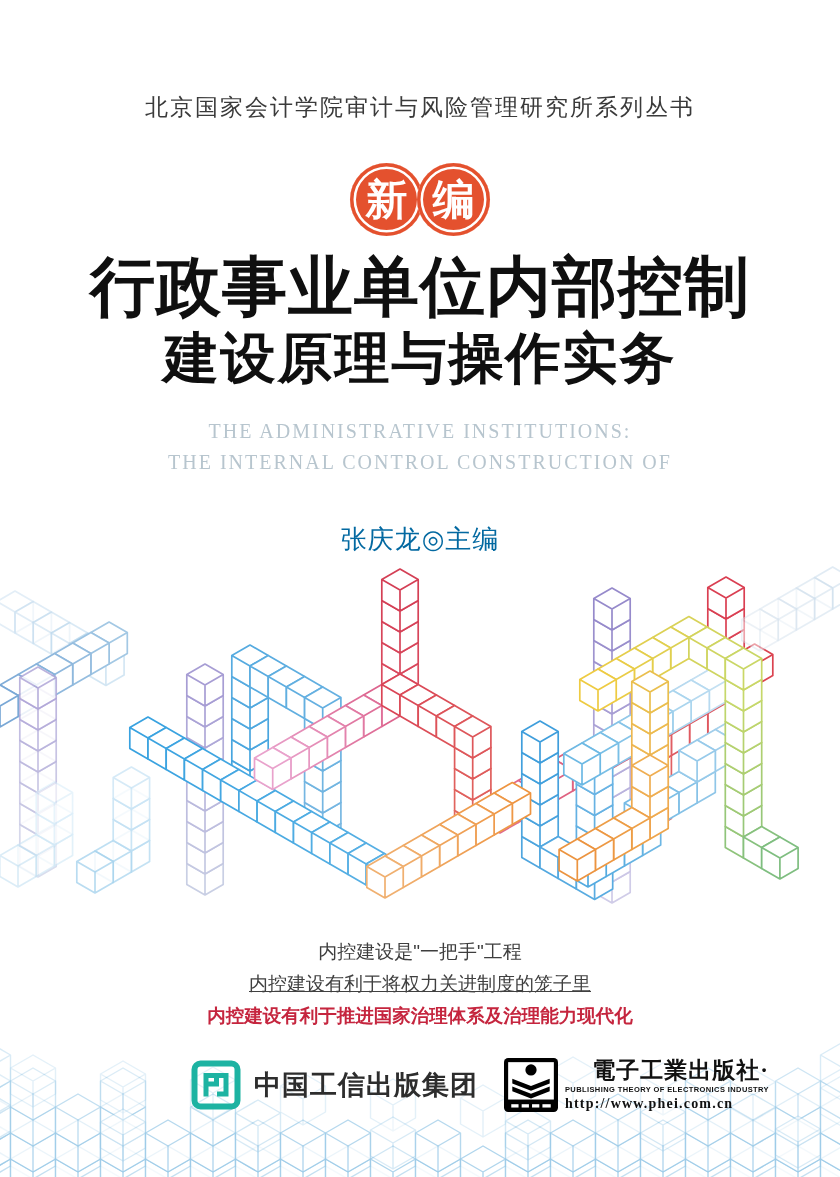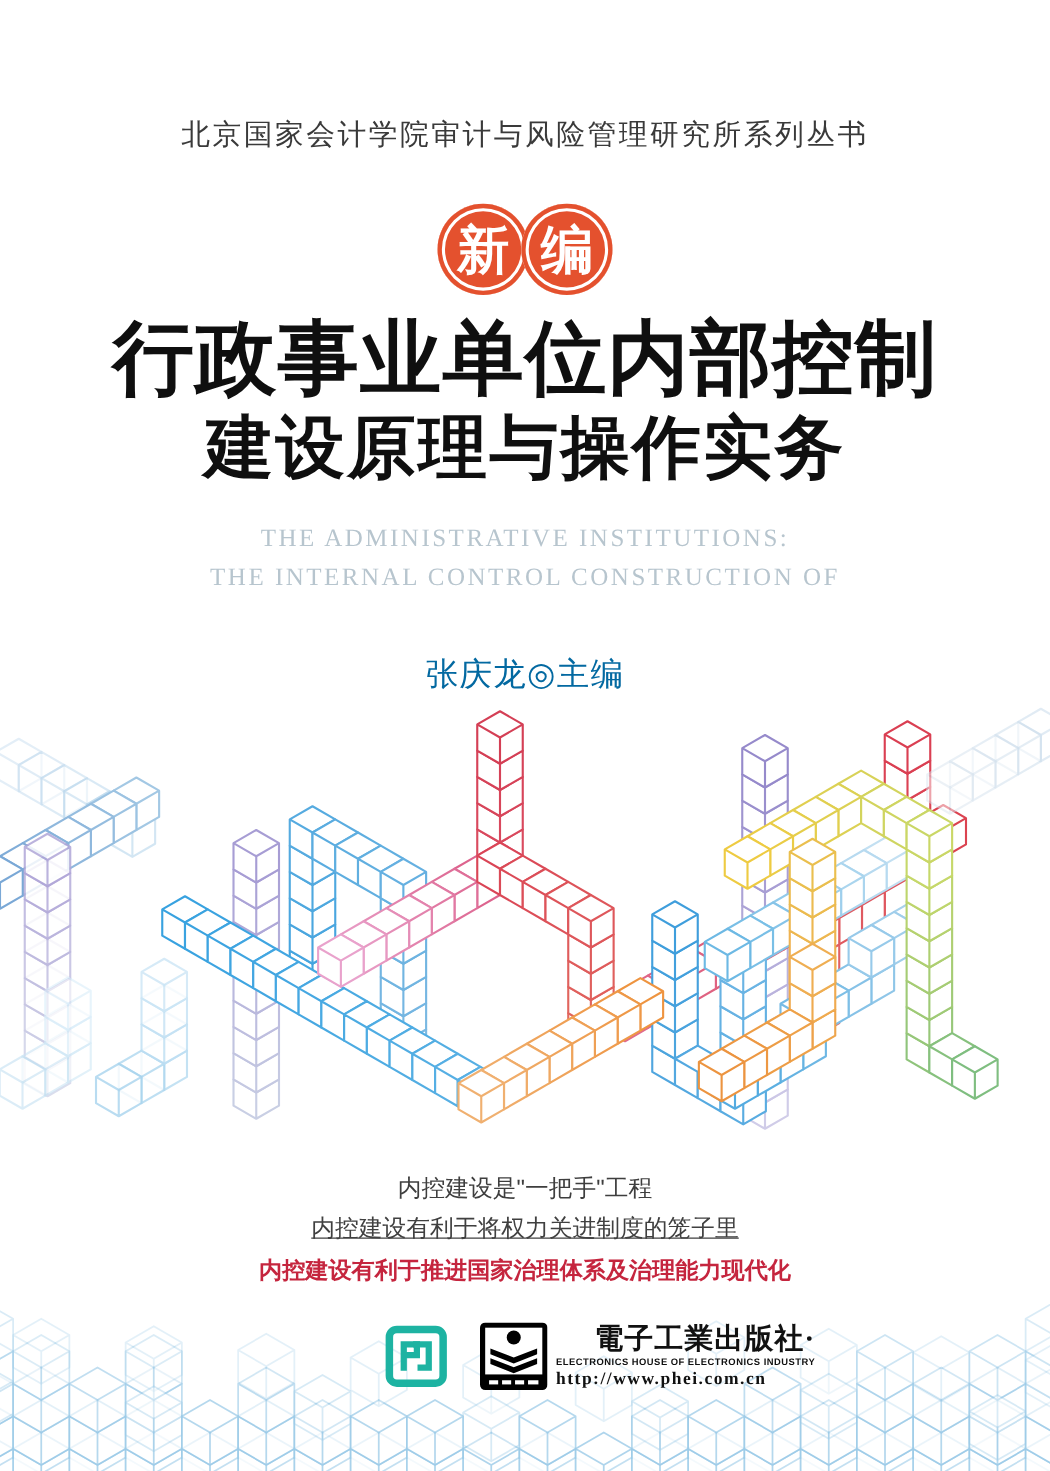--- a/index.html
+++ b/index.html
@@ -430,32 +430,33 @@
   <div class="tag t2" style="color: rgb(197, 37, 62);">内控建设有利于推进国家治理体系及治理能力现代化</div>
 </div>
 
 <div class="layer publishers">
   <div class="pub-left">
     <svg class="ciip-logo" viewBox="0 0 50 50" style="color: rgb(29, 179, 162);">
       <rect x="3.5" y="3.5" width="43" height="43" rx="6" fill="none" stroke="currentColor" stroke-width="6"></rect>
       <path d="M15 34 V15.5 H25.5 V24 H19" fill="none" stroke="currentColor" stroke-width="5" stroke-linecap="square"></path>
       <path d="M25 15.5 H35 V34 H28.5" fill="none" stroke="currentColor" stroke-width="5" stroke-linecap="square"></path>
     </svg>
+    <span class="ciip-label">中国工信出版集团</span>
   </div>
   <div class="pub-right">
     <svg class="phei-logo" viewBox="0 0 52 52">
       <rect x="0" y="0" width="52" height="52" rx="4" fill="#000"></rect>
       <rect x="4" y="4" width="44" height="36" fill="#fff"></rect>
       <circle cx="26" cy="11.5" r="5.4" fill="#000"></circle>
       <path d="M8 20 L26 27 L44 20 L44 24.5 L26 31.5 L8 24.5 Z" fill="#000"></path>
       <path d="M8 27.5 L26 34.5 L44 27.5 L44 32 L26 39 L8 32 Z" fill="#000"></path>
       <rect x="7" y="44.5" width="7" height="3.2" fill="#fff"></rect>
       <rect x="17" y="44.5" width="7" height="3.2" fill="#fff"></rect>
       <rect x="27" y="44.5" width="7" height="3.2" fill="#fff"></rect>
       <rect x="37" y="44.5" width="8" height="3.2" fill="#fff"></rect>
     </svg>
     <div class="phei-text">
       <div class="phei-name">電子工業出版社·</div>
-      <div class="phei-sub">ELECTRONICS HOUSE OF ELECTRONICS INDUSTRY</div>
+      <div class="phei-sub">PUBLISHING THEORY OF ELECTRONICS INDUSTRY</div>
       <div class="phei-url">http://www.phei.com.cn</div>
     </div>
   </div>
 </div>
 
 </body></html>

